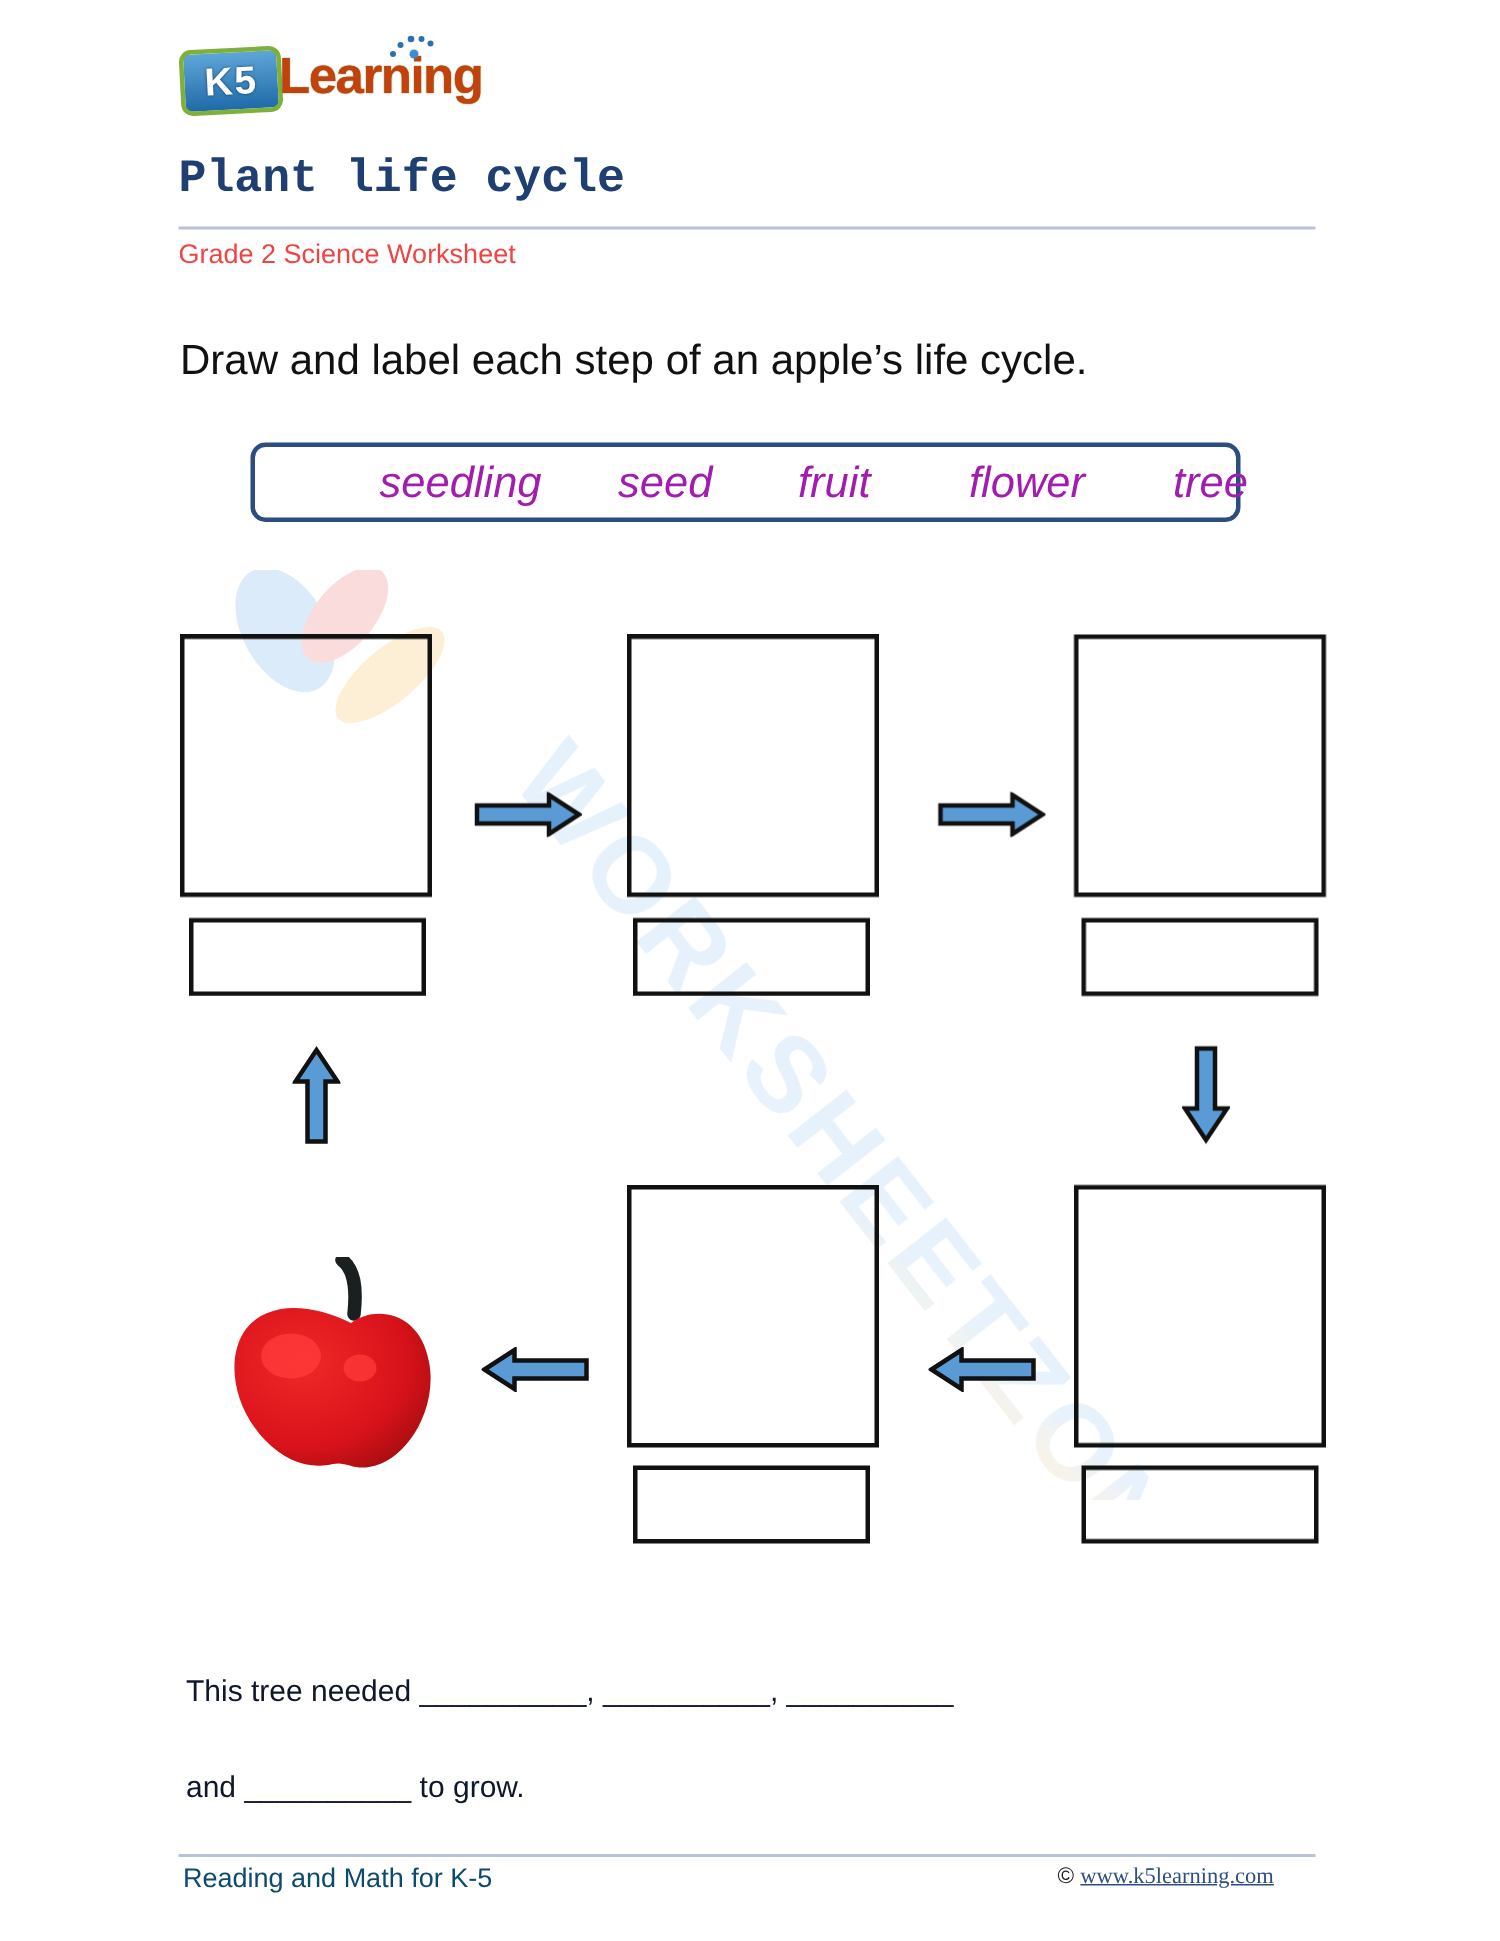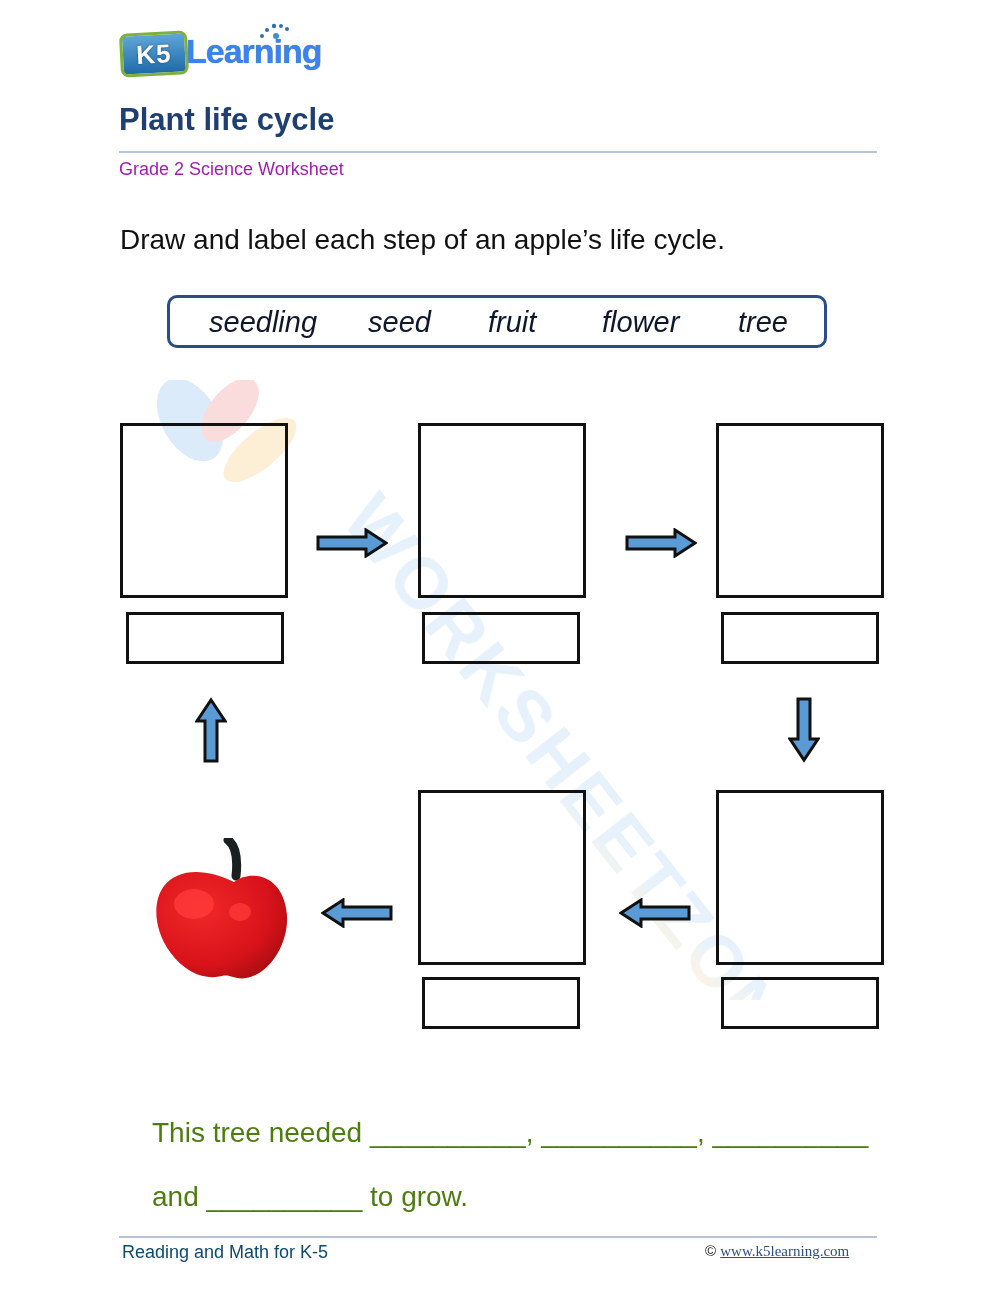--- a/index.html
+++ b/index.html
@@ -16,53 +16,53 @@
       position: absolute; left: 0; top: 10px; width: 62px; height: 38px;
       border: 3px solid #7fb13a; border-radius: 8px;
       background: linear-gradient(#5fa6d8, #1f6aa8);
       transform: rotate(-3deg);
       display: flex; align-items: center; justify-content: center;
       color: #fff; font-weight: bold; font-size: 26px; letter-spacing: 1px;
       text-shadow: 0 0 2px #0b3d6a;
     }
     .logo-word {
       position: absolute; left: 66px; top: 10px;
-      color: #3b82f6; font-weight: bold; font-size: 34px; letter-spacing: -1px;
+      color: #c2410c; font-weight: bold; font-size: 34px; letter-spacing: -1px;
       text-shadow: 0 0 1px #4b7d1f;
     }
     .logo-dots { position: absolute; left: 136px; top: 0; width: 40px; height: 20px; }
 
     
-    .title { left: 119px; top: 102px; color: #1f3f72; font-size: 31px; font-weight: bold; }
+    .title { left: 119px; top: 102px; color: #1f3f72; font-size: 31px; font-weight: bold; font-family: Liberation Mono, monospace; }
     .rule { height: 2px; background: #b7c3d6; }
-    .subtitle { left: 119px; top: 159px; color: #a21caf; font-size: 18px; }
+    .subtitle { left: 119px; top: 159px; color: #ef4444; font-size: 18px; }
 
     .instruction { left: 120px; top: 224px; color: #111; font-size: 28px; }
 
     
     .word-bank {
       left: 167px; top: 295px; width: 660px; height: 53px;
       border: 3px solid #2c4d80; border-radius: 10px; box-sizing: border-box;
     }
     .word {
-      position: absolute; top: 306px; color: #0f172a;
-      font-size: 29px; font-style: italic;
+      position: absolute; top: 306px; color: #a21caf;
+      font-size: 29px; font-style: italic; margin-left: 44px;
     }
 
     
     .draw-box { border: 3px solid #111; box-sizing: border-box; background: transparent; }
     .label-box { border: 3px solid #111; box-sizing: border-box; background: transparent; }
 
     
     .watermark {
       left: 150px; top: 380px; width: 760px; height: 620px; pointer-events: none;
     }
 
     
-    .fill-line { color: #4d7c0f; font-size: 28px; margin-left: 28px; }
+    .fill-line { color: #0f172a; font-size: 20px; }
 
     
     .footer-left { left: 122px; top: 1242px; color: #0c4a6e; font-size: 18px; }
     .footer-right { left: 705px; top: 1242px; color: #222; font-size: 15px; }
     .footer-link { color: #2d4f83; text-decoration: underline; font-family: Liberation Serif, serif; }
   </style>
 </head>
 <body>
 
 <div class="abs logo">

